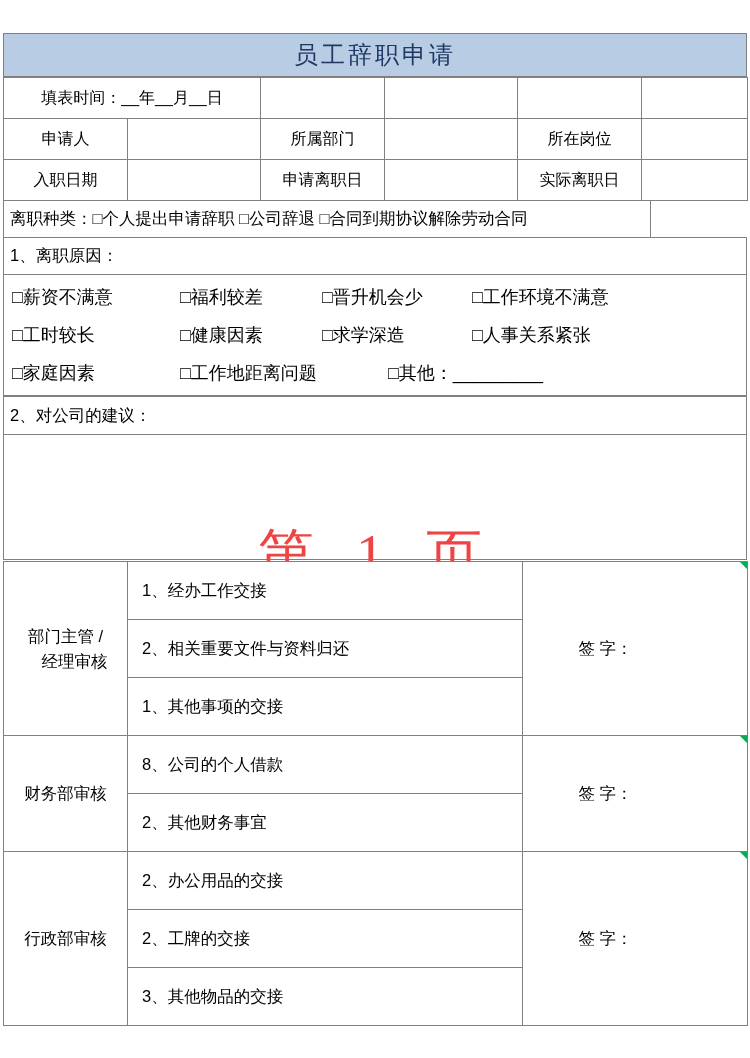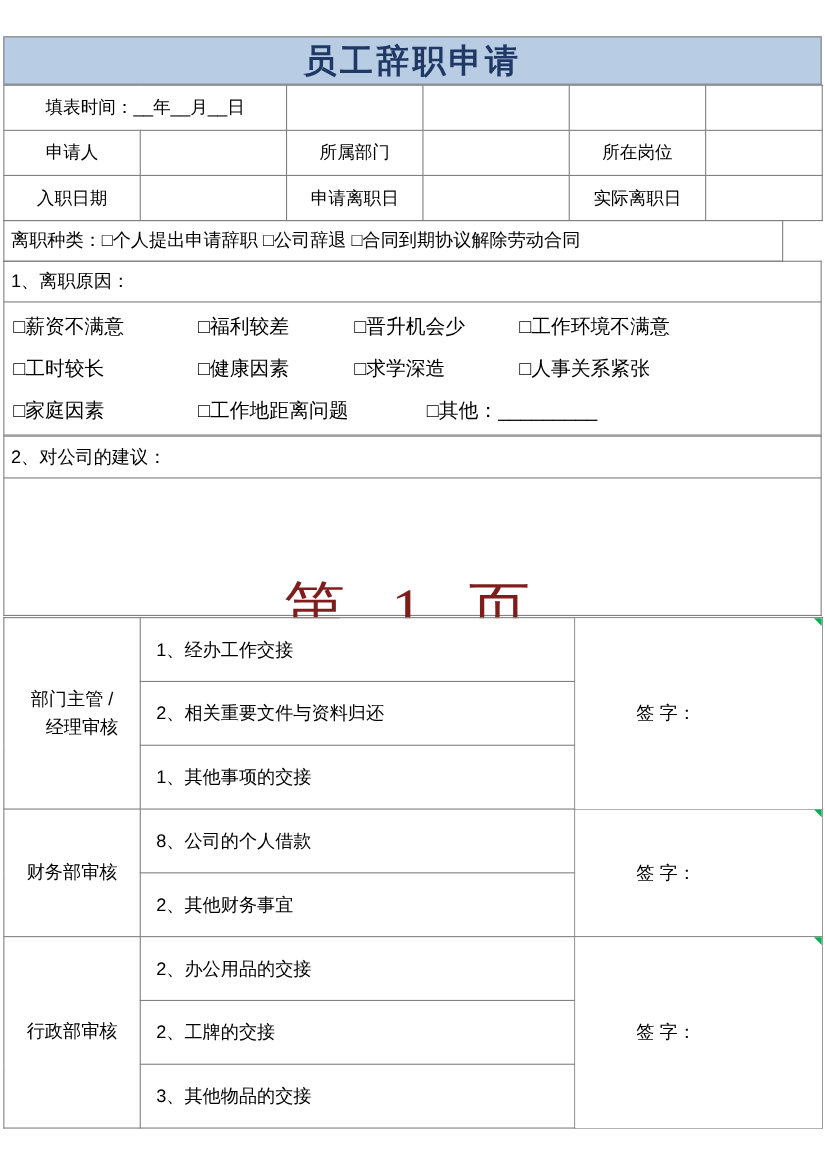--- a/index.html
+++ b/index.html
@@ -21,22 +21,22 @@
   .title-bar{
     position:absolute;
     left:3px;top:33px;
     width:744px;height:44px;
     background:#b8cce4;
     border:1px solid #7f7f7f;
     box-sizing:border-box;
     display:flex;align-items:center;justify-content:center;
   }
   .title-bar .title-text{
-    font-size:30px;
-    font-weight:bold;
+    font-size:24px;
+    font-weight:normal;
     color:#1f3864;
     letter-spacing:3px;
     font-family:"Liberation Sans","DejaVu Sans",sans-serif;
   }
 
   
   table.grid{
     border-collapse:collapse;
     table-layout:fixed;
   }
@@ -56,21 +56,21 @@
     left:3px;top:77px;
     width:744px;
     padding-left:28px;
   }
   #info-table td{height:41px;}
 
   
   #leave-type-row{
     position:absolute;
     left:3px;top:200px;
-    width:709px;
+    width:648px;
   }
   #leave-type-row td{height:37px;font-size:16.5px;}
 
   
   #reason-table{
     position:absolute;
     left:3px;top:237px;
     width:744px;
   }
   #reason-table td{font-size:16.5px;}
@@ -97,21 +97,21 @@
     width:744px;
   }
   #suggest-table td.sug-head{height:38px;font-size:16.5px;}
   #suggest-table td.sug-body{height:125px;}
 
   
   .watermark{
     position:absolute;
     left:258px;top:518px;
     font-size:56px;
-    color:#7f1d1d;
+    color:#ef4444;
     font-family:"Liberation Serif","DejaVu Serif",serif;
     letter-spacing:14px;
     white-space:nowrap;
     pointer-events:none;
     z-index:5;
   }
 
   
   #approval-table{
     position:absolute;

